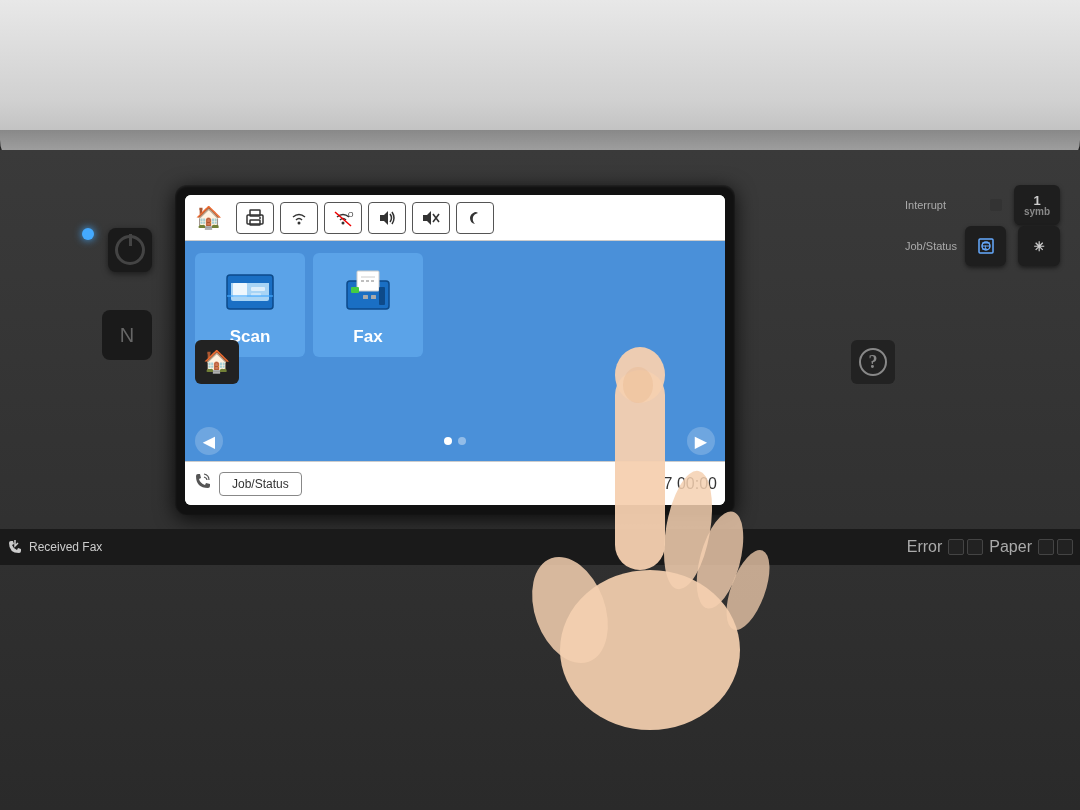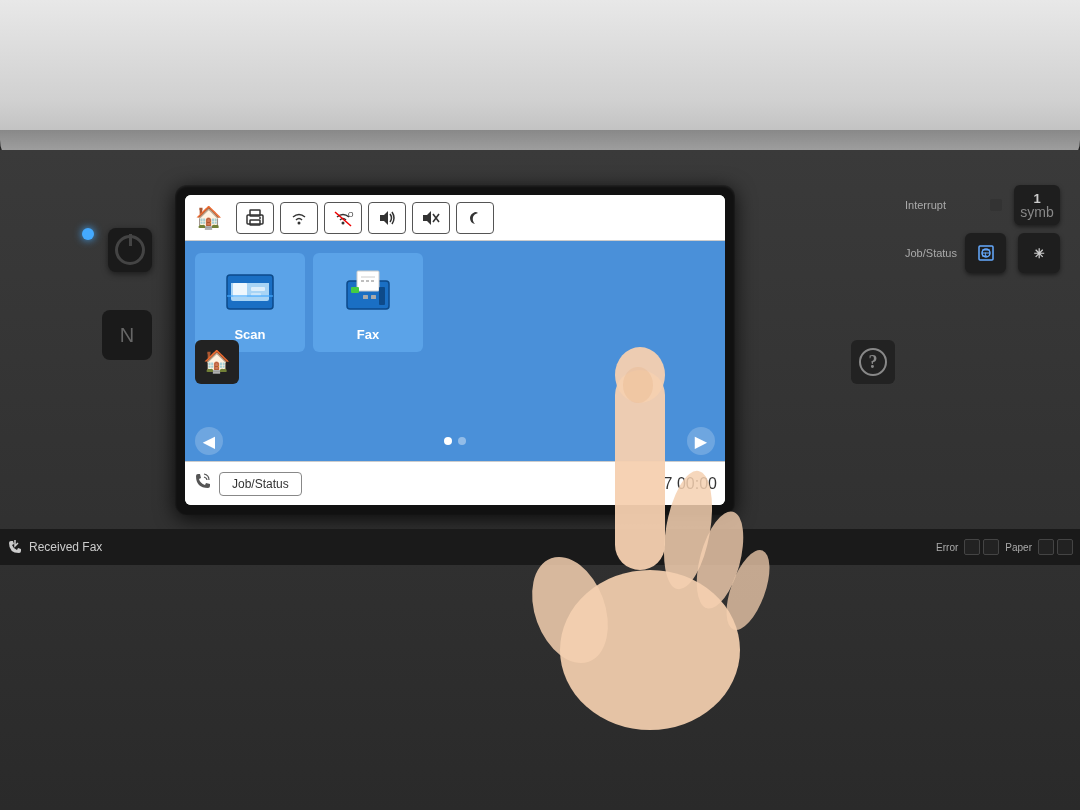--- a/index.html
+++ b/index.html
@@ -120,21 +120,21 @@
       width: 54px;
       height: 54px;
       display: flex;
       align-items: center;
       justify-content: center;
       font-size: 28px;
       margin-bottom: 8px;
     }
     .app-label {
       color: white;
-      font-size: 13px;
+      font-size: 17px;
       font-weight: bold;
       text-align: center;
     }
 
     
     .nav-row {
       display: flex;
       align-items: center;
       justify-content: space-between;
       padding: 6px 10px;
@@ -290,21 +290,21 @@
     }
 
     
     .keypad-area {
       position: absolute;
       top: 185px;
       right: 20px;
       width: 155px;
       display: flex;
       flex-direction: column;
-      gap: 8px;
+      gap: 1px;
     }
 
     .keypad-row {
       display: flex;
       align-items: center;
       gap: 8px;
     }
 
     .keypad-label {
       color: #aaa;
@@ -326,22 +326,23 @@
       box-shadow: 0 2px 4px rgba(0,0,0,0.5);
     }
     .keypad-btn-num {
       color: #ccc;
       font-size: 13px;
       font-weight: bold;
       line-height: 1;
     }
     .keypad-btn-sub {
       color: #888;
-      font-size: 14px;
+      font-size: 10px;
       line-height: 1;
+      font-weight: bold;
     }
 
     
     .printer-statusbar {
       position: absolute;
       bottom: 245px;
       left: 0; right: 0;
       height: 36px;
       background: #1a1a1a;
       display: flex;
@@ -357,21 +358,21 @@
       gap: 6px;
     }
     .status-indicators {
       margin-left: auto;
       display: flex;
       align-items: center;
       gap: 6px;
     }
     .status-indicator-label {
       color: #aaa;
-      font-size: 10px;
+      font-size: 16px;
     }
     .status-led-group {
       display: flex;
       gap: 3px;
     }
     .status-led {
       width: 16px;
       height: 16px;
       background: #222;
       border: 1px solid #444;

